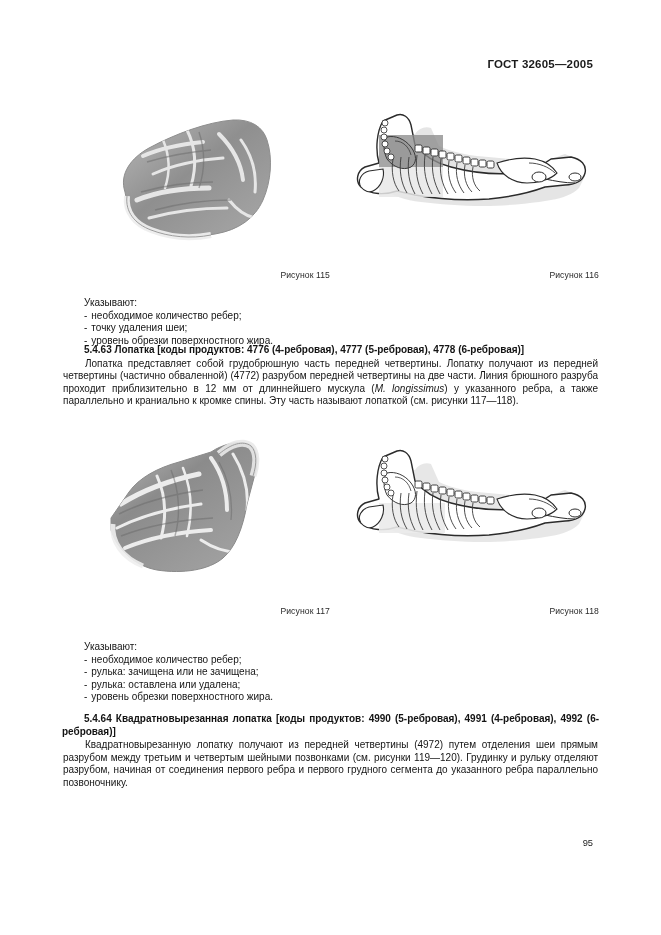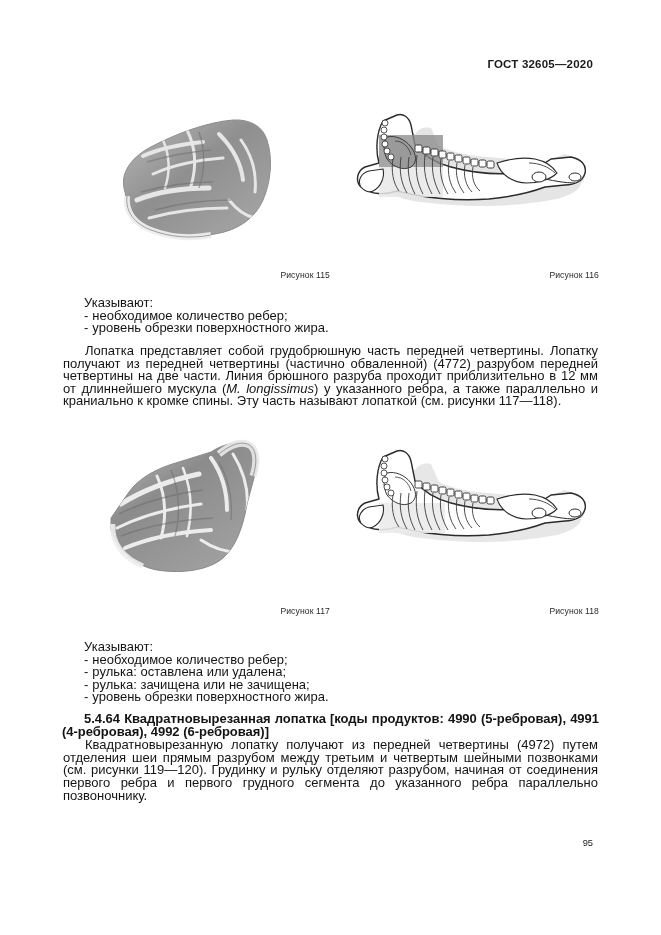--- a/index.html
+++ b/index.html
@@ -65,21 +65,21 @@
     color: #2a2a2a;
     margin-top: 10px;
     letter-spacing: 0.1px;
   }
 
   
   .body-block {
     position: absolute;
     left: 62px;
     width: 537px;
-    font-size: 13px;
+    font-size: 10px;
     line-height: 12.6px;
     color: #141414;
   }
   #block-указывают-1 { top: 297px; }
   #block-clause-63   { top: 344px; }
   #block-указывают-2 { top: 641px; }
   #block-clause-64   { top: 713px; }
 
   .lead-in {
     margin: 0 0 0 22px;
@@ -120,21 +120,21 @@
 
   
   .meat-photo { display: block; }
   .skeleton   { display: block; }
 </style>
 </head>
 <body>
 
 <div id="page">
 
-  <div class="doc-header">ГОСТ 32605—2020</div>
+  <div class="doc-header">ГОСТ 32605—2005</div>
 
   <div class="figure-row" id="figure-row-1">
 
     <div class="figure-block fig-left">
       <div class="fig-art">
         <svg class="meat-photo" width="210" height="160" viewBox="0 0 210 160">
           <defs>
             <linearGradient id="meatA" x1="0" y1="0" x2="1" y2="1">
               <stop offset="0%" stop-color="#b9b9b9"></stop>
               <stop offset="45%" stop-color="#8f8f8f"></stop>
@@ -252,25 +252,27 @@
         </svg>
       </div>
       <div class="fig-caption">Рисунок 116</div>
     </div>
   </div>
 
   <div class="body-block" id="block-указывают-1">
     <p class="lead-in">Указывают:</p>
     <ul class="bullet-list">
       <li><span class="dash">-</span><span>необходимое количество ребер;</span></li>
+      <li><span class="dash">-</span><span>точку удаления шеи;</span></li>
       <li><span class="dash">-</span><span>уровень обрезки поверхностного жира.</span></li>
     </ul>
   </div>
 
   <div class="body-block" id="block-clause-63">
+    <p class="clause-heading">5.4.63 Лопатка [коды продуктов: 4776 (4-ребровая), 4777 (5-ребровая), 4778 (6-ребровая)]</p>
     <p class="clause-para"><span>Лопатка представляет собой грудобрюшную часть передней четвертины. Лопатку получают из передней четвертины (частично обваленной) (4772) разрубом передней четвертины на две части. Линия брюшного разруба проходит приблизительно в 12 мм от длиннейшего мускула (</span><em>M. longissimus</em><span>) у указанного ребра, а также параллельно и краниально к кромке спины. Эту часть называют лопаткой (см. рисунки 117—118).</span></p>
   </div>
 
   <div class="figure-row" id="figure-row-2">
 
     <div class="figure-block fig-left">
       <div class="fig-art">
         <svg class="meat-photo" width="210" height="160" viewBox="0 0 210 160">
           <defs>
             <linearGradient id="meatB" x1="0" y1="0" x2="0.8" y2="1">
@@ -389,22 +391,22 @@
         </svg>
       </div>
       <div class="fig-caption">Рисунок 118</div>
     </div>
   </div>
 
   <div class="body-block" id="block-указывают-2">
     <p class="lead-in">Указывают:</p>
     <ul class="bullet-list">
       <li><span class="dash">-</span><span>необходимое количество ребер;</span></li>
+      <li><span class="dash">-</span><span>рулька: зачищена или не зачищена;</span></li>
       <li><span class="dash">-</span><span>рулька: оставлена или удалена;</span></li>
-      <li><span class="dash">-</span><span>рулька: зачищена или не зачищена;</span></li>
       <li><span class="dash">-</span><span>уровень обрезки поверхностного жира.</span></li>
     </ul>
   </div>
 
   <div class="body-block" id="block-clause-64">
     <p class="clause-heading">5.4.64 Квадратновырезанная лопатка [коды продуктов: 4990 (5-ребровая), 4991 (4-ребровая), 4992 (6-ребровая)]</p>
     <p class="clause-para">Квадратновырезанную лопатку получают из передней четвертины (4972) путем отделения шеи прямым разрубом между третьим и четвертым шейными позвонками (см. рисунки 119—120). Грудинку и рульку отделяют разрубом, начиная от соединения первого ребра и первого грудного сегмента до указанного ребра параллельно позвоночнику.</p>
   </div>
 
   <div class="page-number">95</div>

